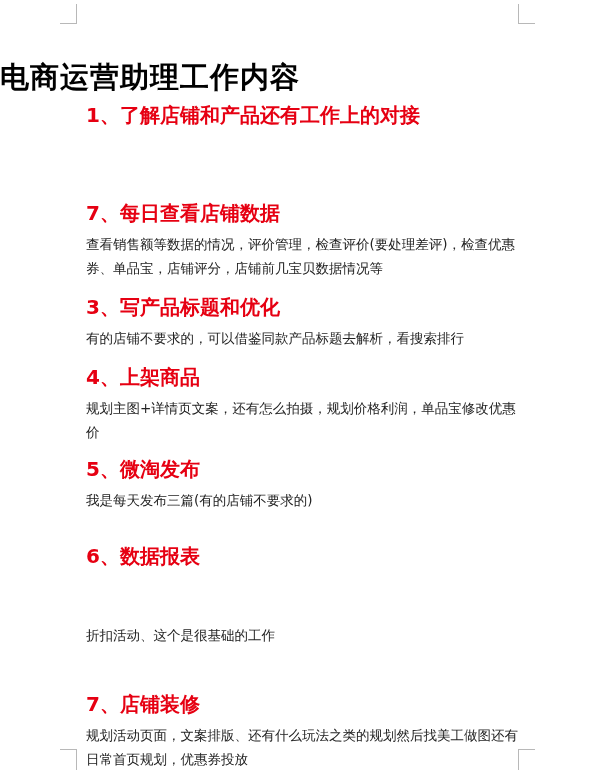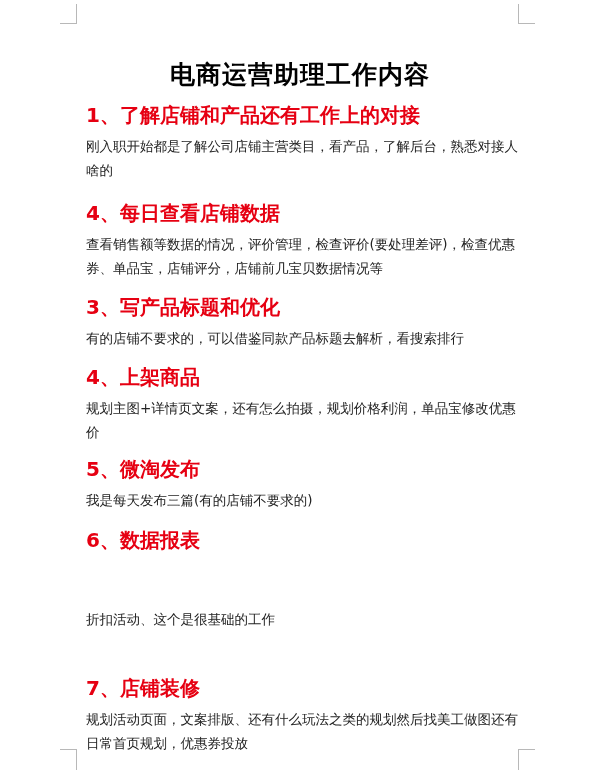--- a/index.html
+++ b/index.html
@@ -7,57 +7,56 @@
     width: 600px; height: 780px; background: #ffffff; position: relative; overflow: hidden;
     font-family: "DejaVu Sans", "Liberation Sans", sans-serif;
   }
   .crop { position: absolute; border-color: #b8b8b8; border-style: solid; border-width: 0; }
   .crop.tl { left: 60px; top: 4px; width: 16px; height: 19px; border-right-width: 1px; border-bottom-width: 1px; }
   .crop.tr { left: 518px; top: 4px; width: 16px; height: 19px; border-left-width: 1px; border-bottom-width: 1px; }
   .crop.bl { left: 60px; top: 749px; width: 16px; height: 20px; border-right-width: 1px; border-top-width: 1px; }
   .crop.br { left: 518px; top: 749px; width: 16px; height: 20px; border-left-width: 1px; border-top-width: 1px; }
 
   .title {
-    position: absolute; left: 0; width: 600px; top: 36px; text-align: center;
-    font-size: 25px; font-weight: bold; color: #000; letter-spacing: 1px; line-height: 44px;
+    position: absolute; left: 0; width: 600px; top: 36px; text-align: left;
+    font-size: 29px; font-weight: bold; color: #000; letter-spacing: 1px; line-height: 44px;
   }
   .content { position: absolute; left: 86px; top: 104px; width: 440px; }
   .section { margin-bottom: 0; }
   .heading {
     color: #e60012; font-weight: bold; font-size: 20px; line-height: 22px; margin: 0; height: 22px;
   }
   .body-text {
     color: #222; font-size: 13.5px; line-height: 24px; margin: 8px 0 0 0;
   }
   .s1 { height: 98px; }
   .s2 { height: 94px; }
   .s3 { height: 70px; }
   .s4 { height: 92px; }
   .s5 { height: 71px; }
-  .s6 { height: 70px; }
+  .s6 { height: 70px; margin-top: 16px; }
   .s7 { height: 70px; }
   .s8 { height: 90px; }
 </style>
 </head>
 <body>
 
 <div class="crop tl"></div>
 <div class="crop tr"></div>
 <div class="crop bl"></div>
 <div class="crop br"></div>
 
 <h1 class="title">电商运营助理工作内容</h1>
 
 <div class="content">
   <div class="section s1">
     <p class="heading">1、了解店铺和产品还有工作上的对接</p>
-    <p class="body-text">刚入职开始都是了解公司店铺主营类目，看产品，了解后台，熟悉对接人啥的</p>
   </div>
   <div class="section s2">
-    <p class="heading">4、每日查看店铺数据</p>
+    <p class="heading">7、每日查看店铺数据</p>
     <p class="body-text">查看销售额等数据的情况，评价管理，检查评价(要处理差评)，检查优惠券、单品宝，店铺评分，店铺前几宝贝数据情况等</p>
   </div>
   <div class="section s3">
     <p class="heading">3、写产品标题和优化</p>
     <p class="body-text">有的店铺不要求的，可以借鉴同款产品标题去解析，看搜索排行</p>
   </div>
   <div class="section s4">
     <p class="heading">4、上架商品</p>
     <p class="body-text">规划主图+详情页文案，还有怎么拍摄，规划价格利润，单品宝修改优惠价</p>
   </div>

